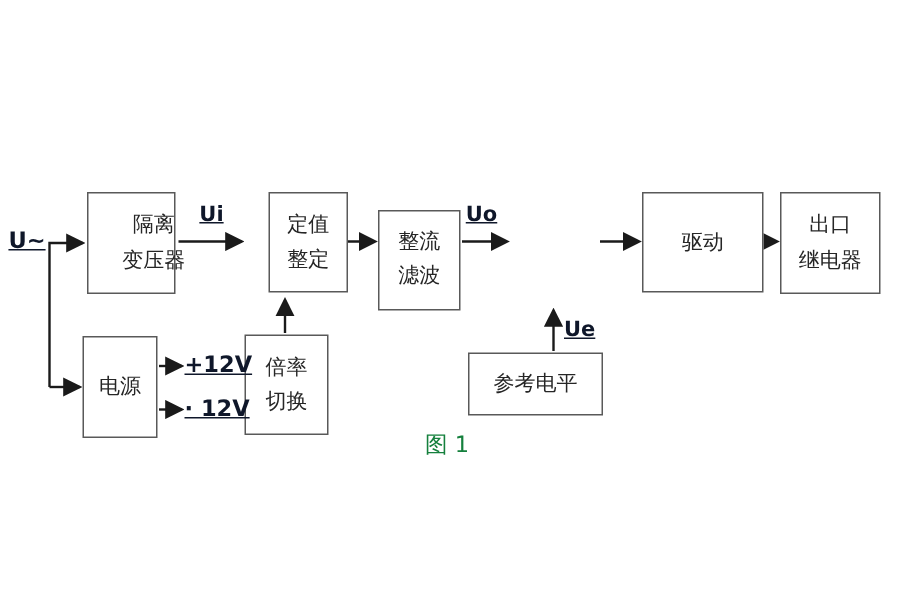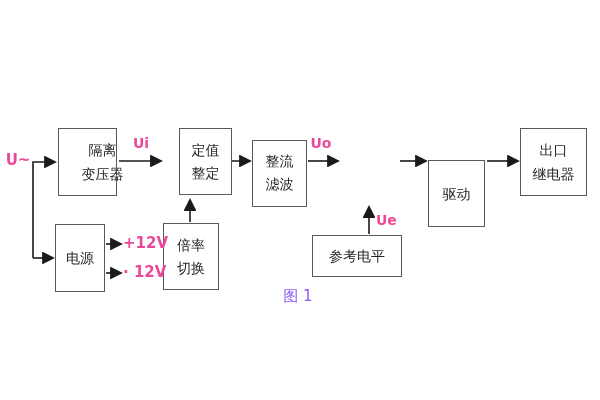--- a/index.html
+++ b/index.html
@@ -9,32 +9,32 @@
   }
   .wires{position:absolute;left:0;top:0;}
   .box{
     position:absolute;box-sizing:border-box;border:1.5px solid #595959;background:#ffffff;
     display:flex;flex-direction:column;align-items:center;justify-content:space-evenly;
     color:#262626;font-size:14px;line-height:1;padding:5px 2px;text-align:center;
   }
   .box.single{justify-content:center;}
   .box span{white-space:nowrap;}
   .lbl{
-    position:absolute;color:#ec4899;font-weight:700;font-size:14px;line-height:1;
-    text-align:center;white-space:nowrap;
+    position:absolute;color:#0f172a;font-weight:700;font-size:14px;line-height:1;
+    text-align:center;white-space:nowrap;text-decoration:underline;
   }
   .caption{
-    position:absolute;color:#8b5cf6;font-size:15px;font-weight:400;text-align:center;white-space:nowrap;
+    position:absolute;color:#15803d;font-size:15px;font-weight:400;text-align:center;white-space:nowrap;
   }
   
   .b-isolation{left:58px;top:128px;width:59px;height:68px;padding-left:32px;}
   .b-setting{left:163px;top:128px;width:53px;height:67px;margin-left:16px;}
   .b-rectifier{left:252px;top:140px;width:55px;height:67px;font-family:Liberation Serif, serif;}
   .b-level{left:341px;top:128px;width:57px;height:67px;}
-  .b-drive{left:428px;top:128px;width:57px;height:67px;margin-top:32px;}
+  .b-drive{left:428px;top:128px;width:81px;height:67px;}
   .b-relay{left:520px;top:128px;width:67px;height:68px;}
   .b-power{left:55px;top:224px;width:50px;height:68px;}
   .b-ratio{left:163px;top:223px;width:56px;height:67px;}
   .b-reference{left:312px;top:235px;width:90px;height:42px;}
   
   .l-input{left:4px;top:153px;width:28px;font-size:15px;}
   .l-ui{left:127px;top:136px;width:28px;}
   .l-uo{left:305px;top:136px;width:32px;}
   .l-ue{left:376px;top:213px;width:30px;text-align:left;}
   .l-p12{left:123px;top:236px;font-size:15px;}

